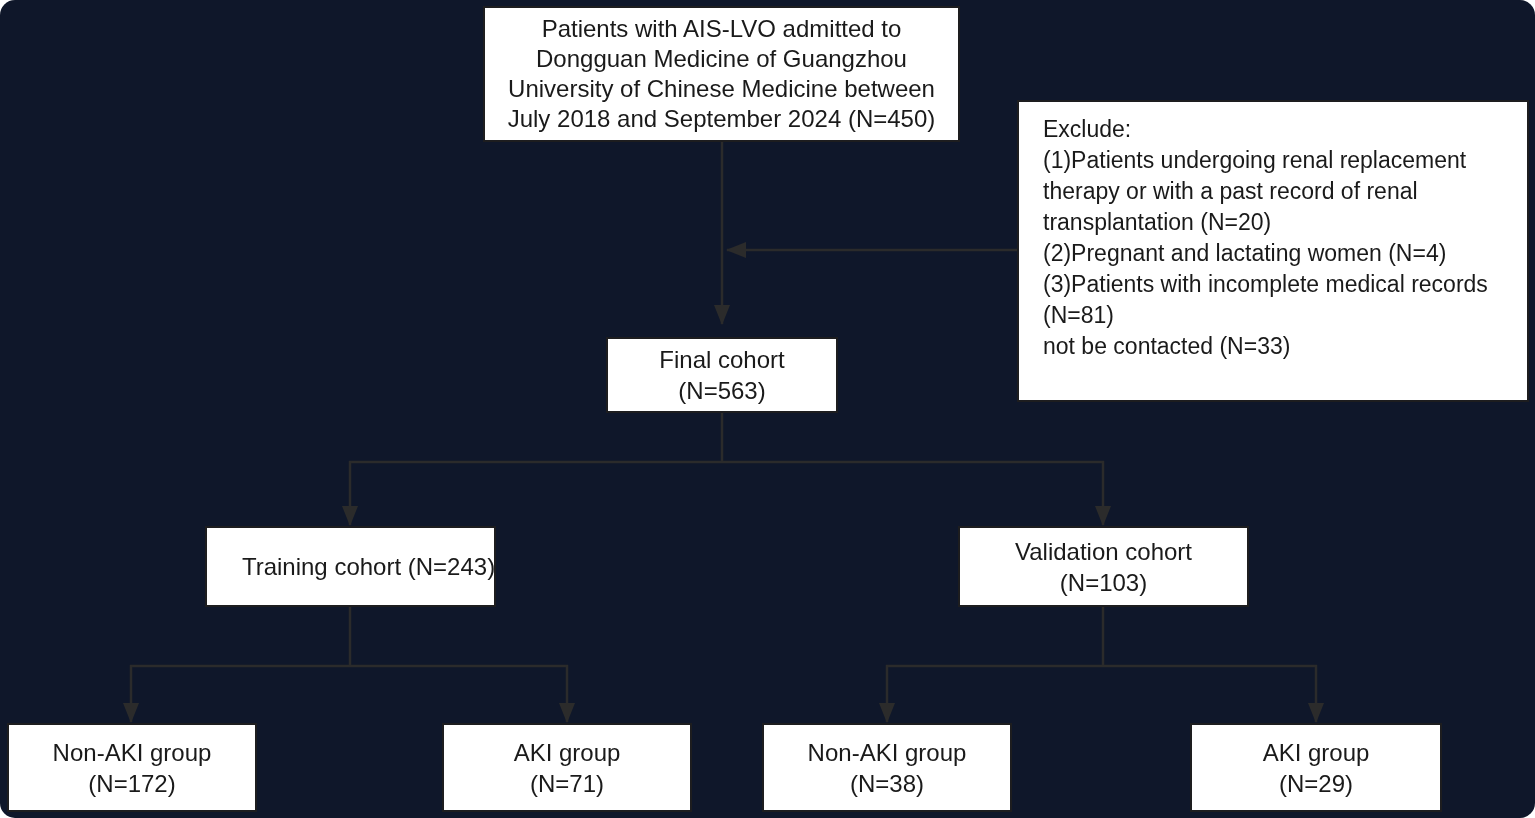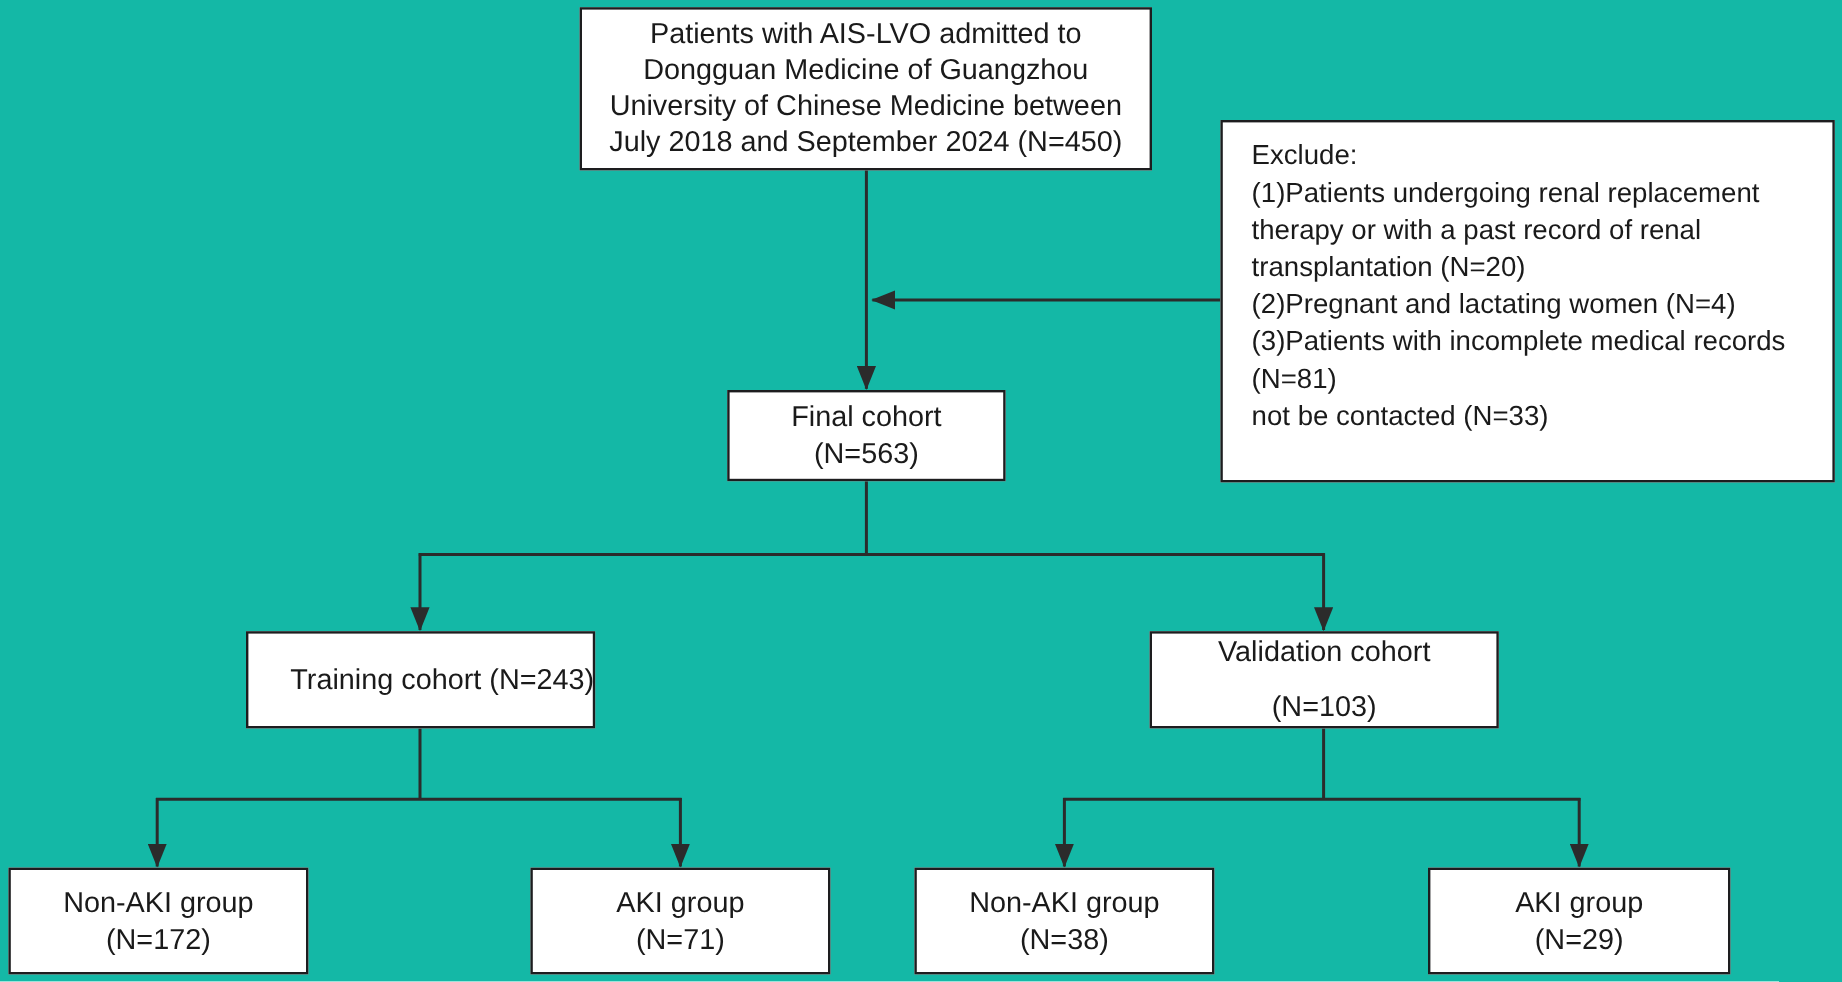--- a/index.html
+++ b/index.html
@@ -5,23 +5,24 @@
   html, body {
     margin: 0;
     padding: 0;
     background: #ffffff;
     font-family: "Liberation Sans", "DejaVu Sans", sans-serif;
   }
   #canvas {
     position: relative;
     width: 1535px;
     height: 818px;
-    background: #14b8a6;
+    background: #0f172a;
     overflow: hidden;
     color: #1a1a1a;
+    border-radius: 15px;
   }
   #connectors {
     position: absolute;
     left: 0; top: 0;
     width: 1535px;
     height: 818px;
     pointer-events: none;
   }
   #connectors line {
     stroke: #2b2b2b;
@@ -108,30 +109,30 @@
     <div class="line">Exclude:</div>
     <div class="line">(1)Patients undergoing renal replacement</div>
     <div class="line">therapy or with a past record of renal</div>
     <div class="line">transplantation (N=20)</div>
     <div class="line">(2)Pregnant and lactating women (N=4)</div>
     <div class="line">(3)Patients with incomplete medical records</div>
     <div class="line">(N=81)</div>
     <div class="line">not be contacted (N=33)</div>
   </div>
 
-  <div class="node" style="left:606px; top:325px; width:232px; height:76px;">
+  <div class="node" style="left:606px; top:337px; width:232px; height:76px;">
     <div class="line">Final cohort</div>
     <div class="line">(N=563)</div>
   </div>
 
   <div class="node" style="left:205px; top:526px; width:291px; height:81px;padding-left:36px;">
     <div class="line">Training cohort (N=243)</div>
   </div>
 
-  <div class="node" style="left:958px; top:526px; width:291px; height:81px;justify-content:space-between;">
+  <div class="node" style="left:958px; top:526px; width:291px; height:81px;">
     <div class="line">Validation cohort</div>
     <div class="line">(N=103)</div>
   </div>
 
   <div class="node" style="left:7px; top:723px; width:250px; height:89px;">
     <div class="line">Non-AKI group</div>
     <div class="line">(N=172)</div>
   </div>
 
   <div class="node" style="left:442px; top:723px; width:250px; height:89px;">

